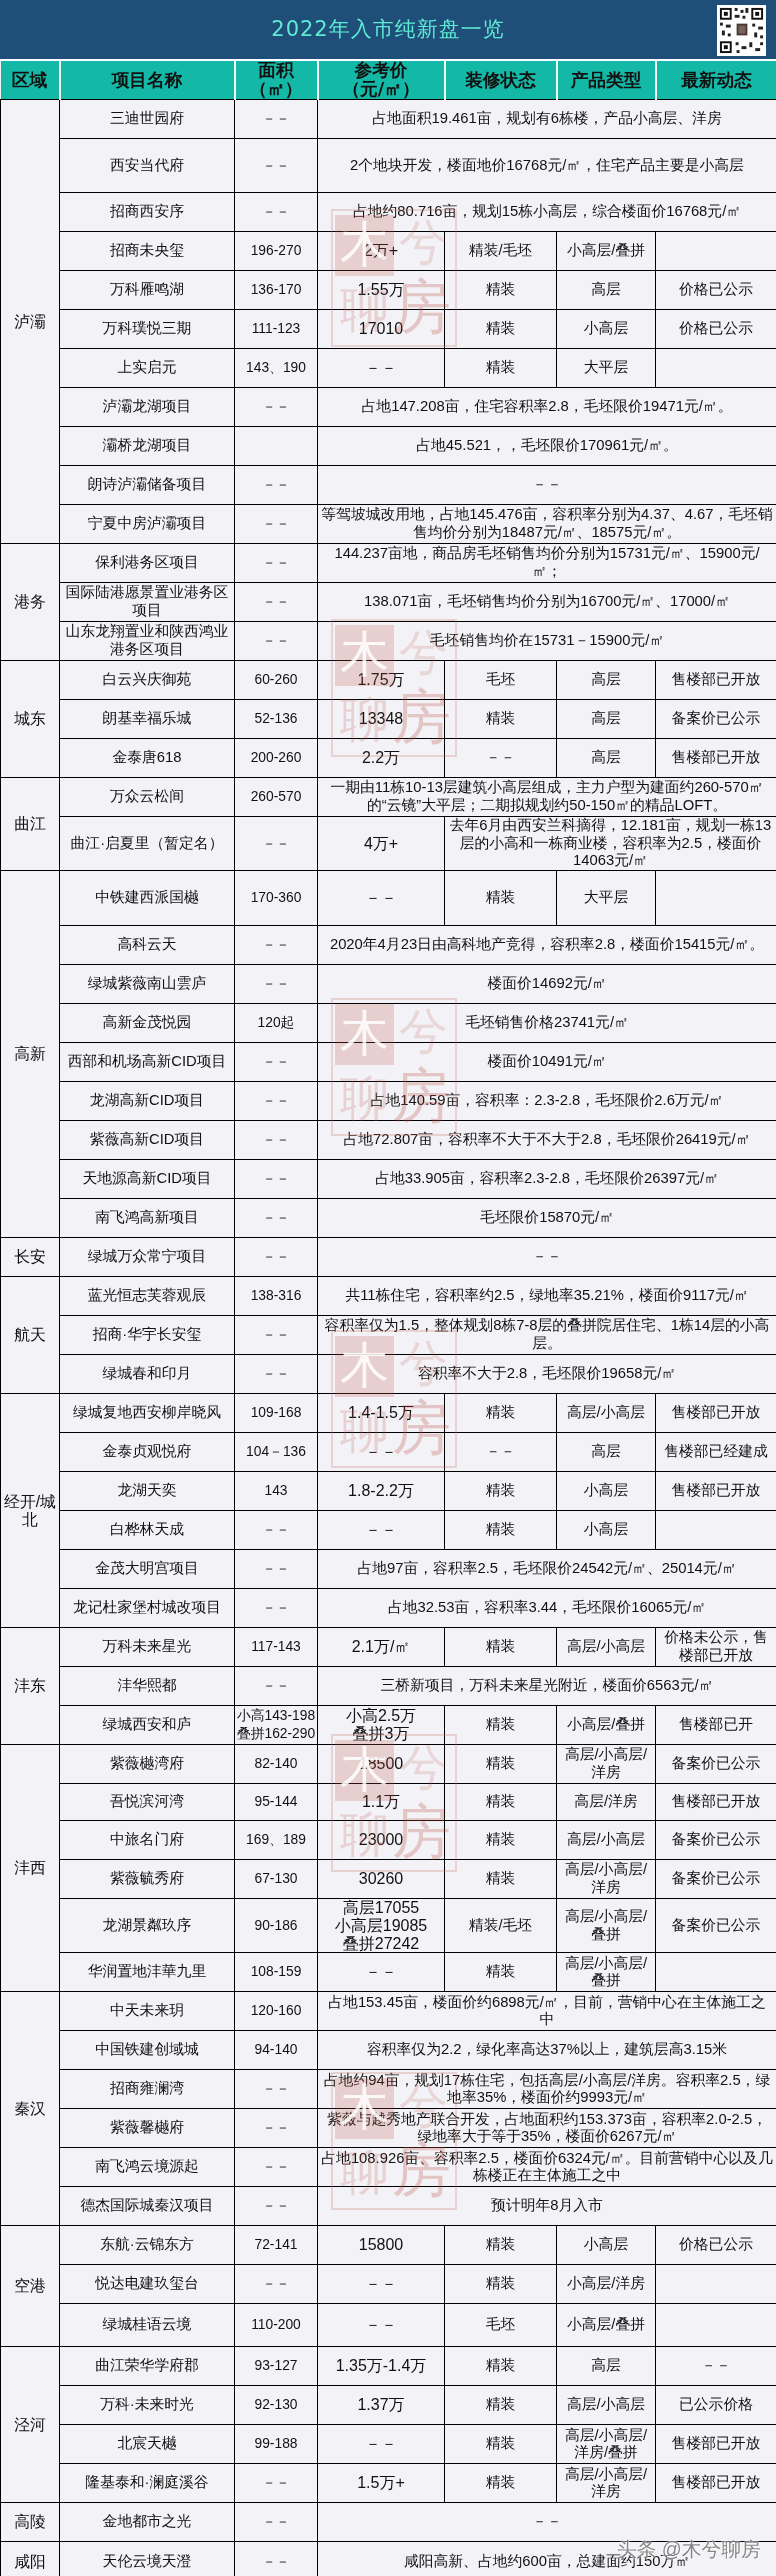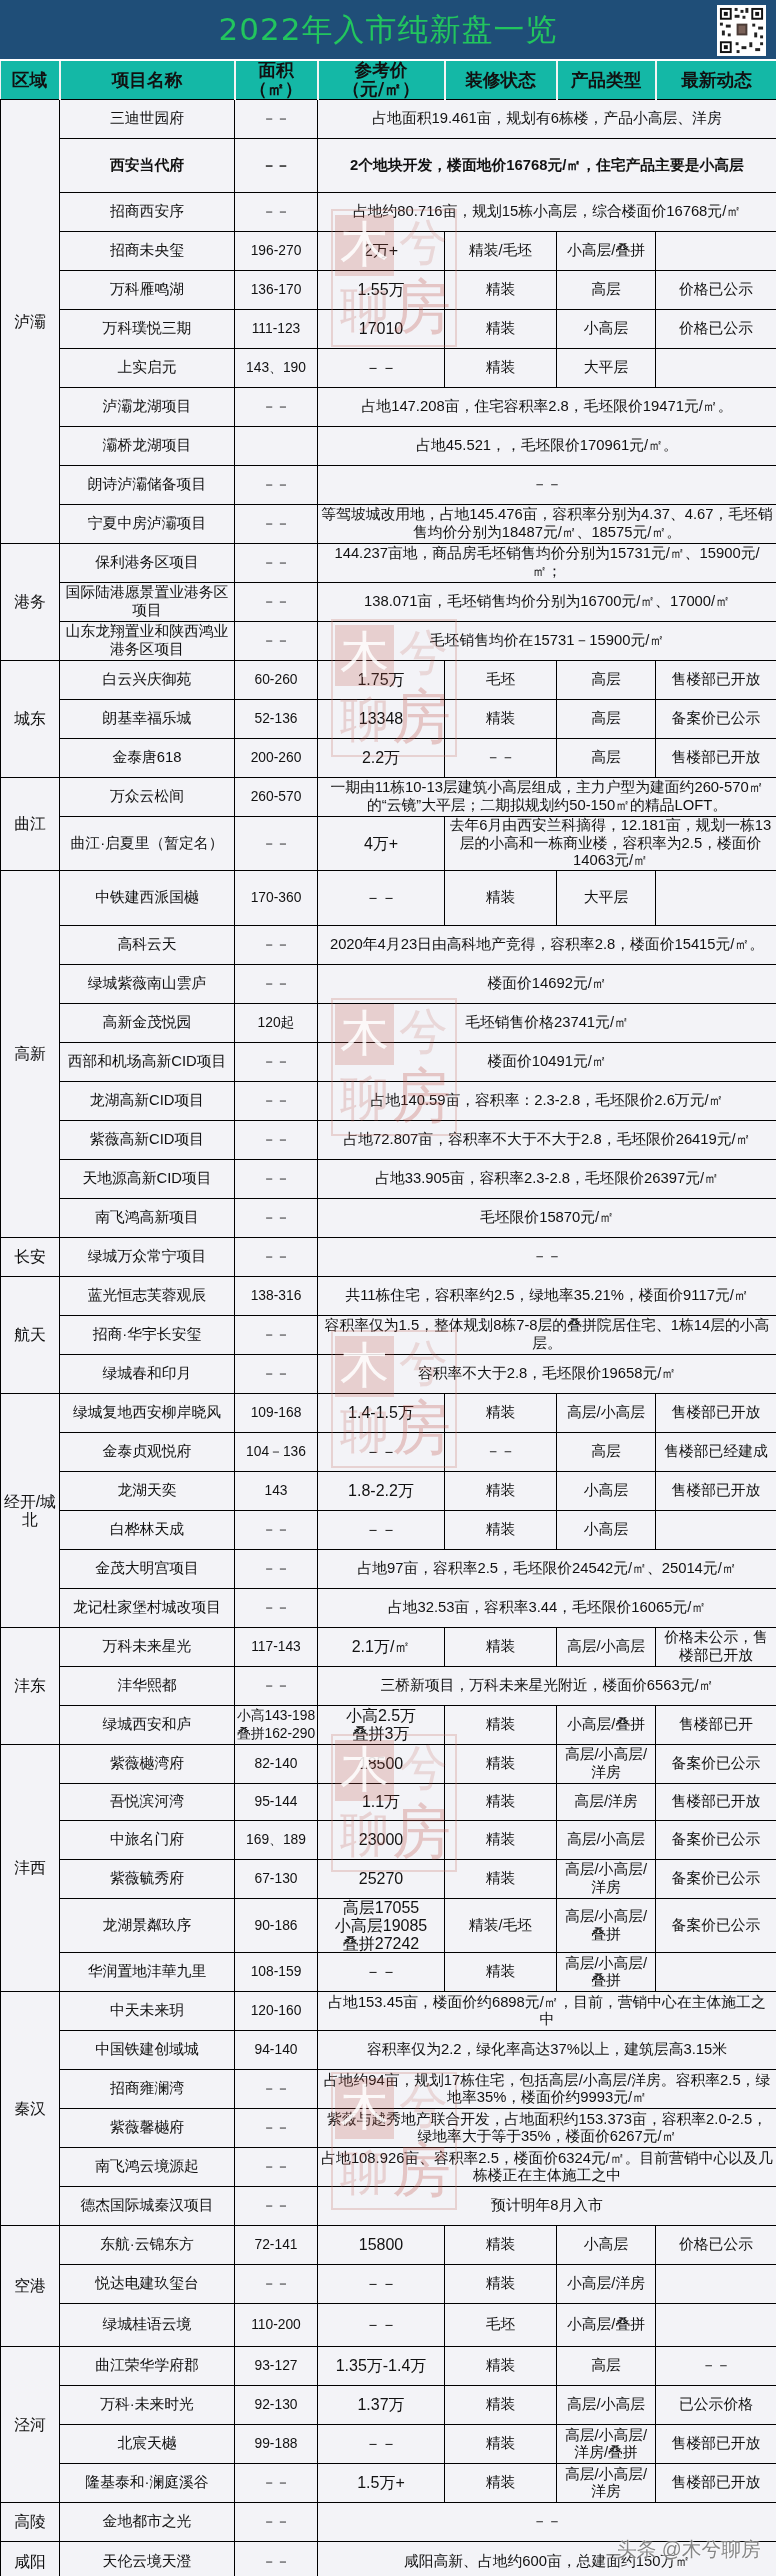--- a/index.html
+++ b/index.html
@@ -1,20 +1,20 @@
 <!DOCTYPE html>
 <html><head>
 <meta charset="utf-8">
 <style>
   html, body { margin: 0; padding: 0; background: #ffffff; }
   body { width: 776px; font-family: "Liberation Sans", "DejaVu Sans", sans-serif; }
   .page { position: relative; width: 776px; height: 2576px; overflow: hidden; background: #f3f3f7; }
   .title-bar { position: absolute; left: 0; top: 0; width: 776px; height: 59px; background: #1f4e78; }
   .title-text { position: absolute; left: 0; right: 0; top: 0; line-height: 59px; text-align: center;
-                color: #22c55e; font-size: 31px; letter-spacing: 1px; font-family: "DejaVu Sans", sans-serif; }
+                color: #5eead4; font-size: 21px; letter-spacing: 1px; font-family: "DejaVu Sans", sans-serif; }
   .qr { position: absolute; left: 717px; top: 4.9px; width: 49px; height: 51px; }
   .title-gap { position: absolute; left: 0; top: 59px; width: 776px; height: 2px; background: #ffffff; }
   table.grid { position: absolute; left: 0; top: 61px; width: 776px; border-collapse: collapse; table-layout: fixed; }
   table.grid th { background: #14b8a6; height: 38px; padding: 0; font-size: 17.7px; font-weight: bold; color: #111;
                   line-height: 18.7px; white-space: pre-line; border-right: 2px solid #f4f4f4; border-bottom: 1px solid #000;
                   font-family: "DejaVu Sans", sans-serif; }
   table.grid th:last-child { border-right: none; }
   table.grid td { border: 1px solid #000; background: #f3f3f7; color: #111; text-align: center; vertical-align: middle;
                   font-size: 14.8px; line-height: 17.7px; padding: 0 3px; white-space: pre-line; overflow: hidden; }
   table.grid td.region-cell { font-size: 15.8px; padding: 0 1px; }
@@ -97,21 +97,21 @@
         <th>最新动态</th>
       </tr>
     </thead>
     <tbody id="table-body">
         <tr style="height: 39px;">
           <td class="region-cell" rowspan="11">泸灞</td>
           <td class="name-cell">三迪世园府</td>
           <td class="area-cell">－－</td>
           <td class="note-cell" colspan="4">占地面积19.461亩，规划有6栋楼，产品小高层、洋房</td>
         </tr>
-        <tr style="height: 54px; font-weight: bold;">
+        <tr style="height: 54px;">
           <td class="name-cell">西安当代府</td>
           <td class="area-cell">－－</td>
           <td class="note-cell" colspan="4">2个地块开发，楼面地价16768元/㎡，住宅产品主要是小高层</td>
         </tr>
         <tr style="height: 39px;">
           <td class="name-cell">招商西安序</td>
           <td class="area-cell">－－</td>
           <td class="note-cell" colspan="4">占地约80.716亩，规划15栋小高层，综合楼面价16768元/㎡</td>
         </tr>
         <tr style="height: 39px;">
@@ -378,21 +378,21 @@
           <td class="name-cell">中旅名门府</td>
           <td class="area-cell">169、189</td>
           <td class="price-cell">23000</td>
           <td class="deco-cell">精装</td>
           <td class="product-cell">高层/小高层</td>
           <td class="status-cell">备案价已公示</td>
         </tr>
         <tr style="height: 39px;">
           <td class="name-cell">紫薇毓秀府</td>
           <td class="area-cell">67-130</td>
-          <td class="price-cell">25270</td>
+          <td class="price-cell">30260</td>
           <td class="deco-cell">精装</td>
           <td class="product-cell">高层/小高层/洋房</td>
           <td class="status-cell">备案价已公示</td>
         </tr>
         <tr style="height: 53px;">
           <td class="name-cell">龙湖景粼玖序</td>
           <td class="area-cell">90-186</td>
           <td class="price-cell">高层17055
 小高层19085
 叠拼27242</td>

